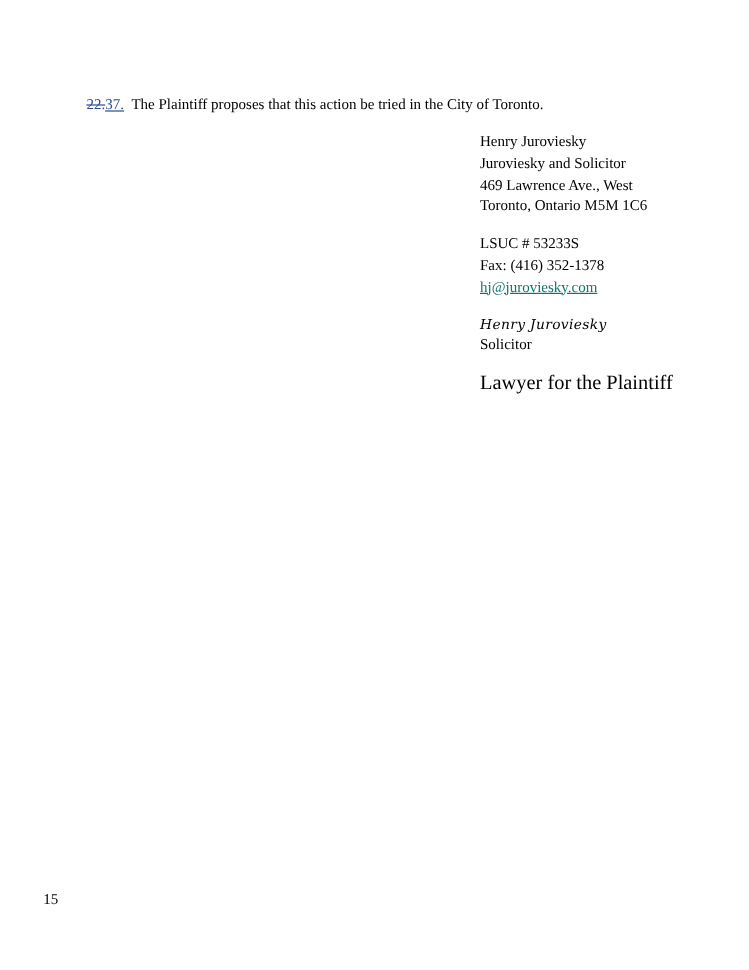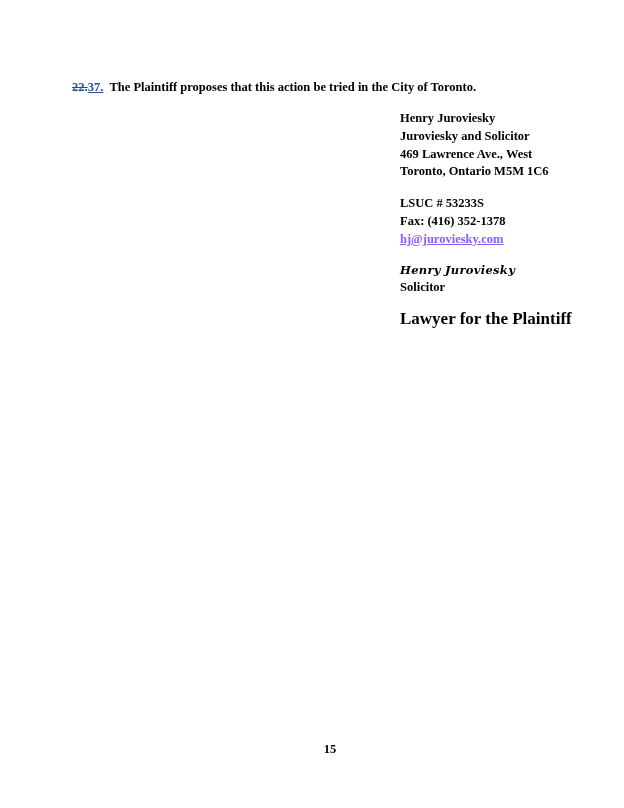--- a/index.html
+++ b/index.html
@@ -12,21 +12,20 @@
     background: #ffffff;
     font-family: "Liberation Serif", serif;
     color: #000000;
     position: relative;
     overflow: hidden;
   }
   .page {
     position: relative;
     width: 624px;
     height: 808px;
-    font-weight: bold;
   }
   .para-clause {
     position: absolute;
     left: 72px;
     top: 66px;
     width: 480px;
     font-size: 12.5px;
     line-height: 1.4;
     white-space: nowrap;
   }
@@ -48,21 +47,21 @@
     font-size: 12.5px;
     line-height: 1.42;
   }
   .sig-block .line {
     white-space: nowrap;
   }
   .group {
     margin-bottom: 14px;
   }
   .email-link {
-    color: #8b5cf6;
+    color: #0f766e;
     text-decoration: underline;
   }
   .sig-script {
     font-family: "DejaVu Serif", serif;
     font-style: italic;
     font-size: 11.5px;
     letter-spacing: 0.3px;
     white-space: nowrap;
   }
   .sig-label {
@@ -73,21 +72,20 @@
     left: 400px;
     top: 309px;
     font-size: 17px;
     white-space: nowrap;
   }
   .page-number {
     position: absolute;
     left: 0;
     right: 0;
     top: 742px;
-    text-align: center;
     font-size: 12.5px;
     margin-left: 36px;
   }
 </style>
 </head>
 <body>
 
 <div class="page">
 
   <p class="para-clause">

